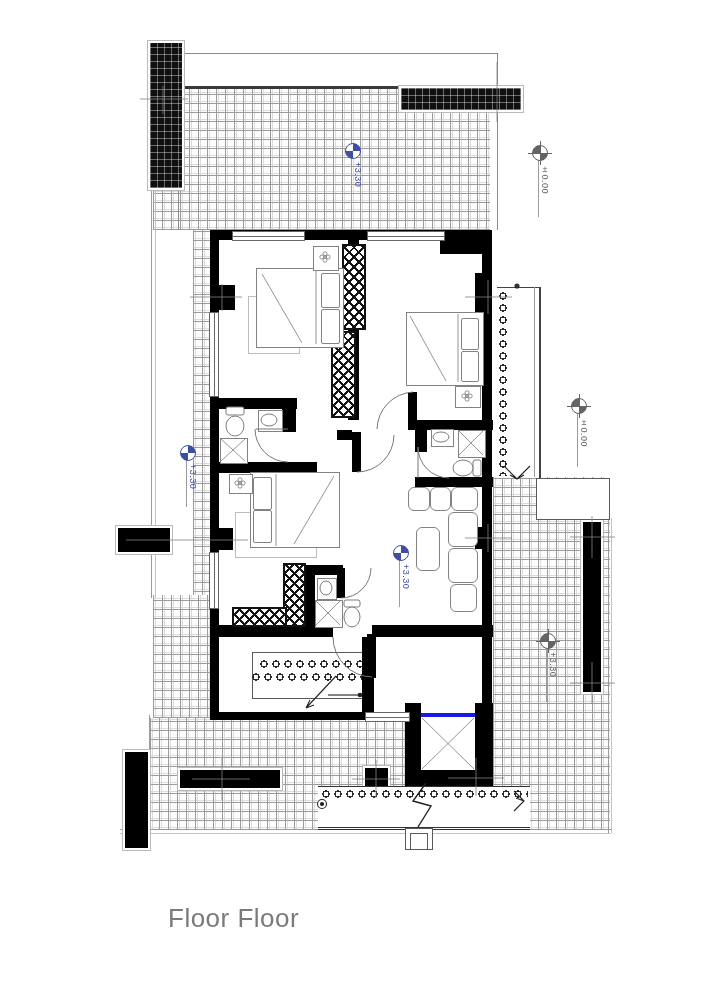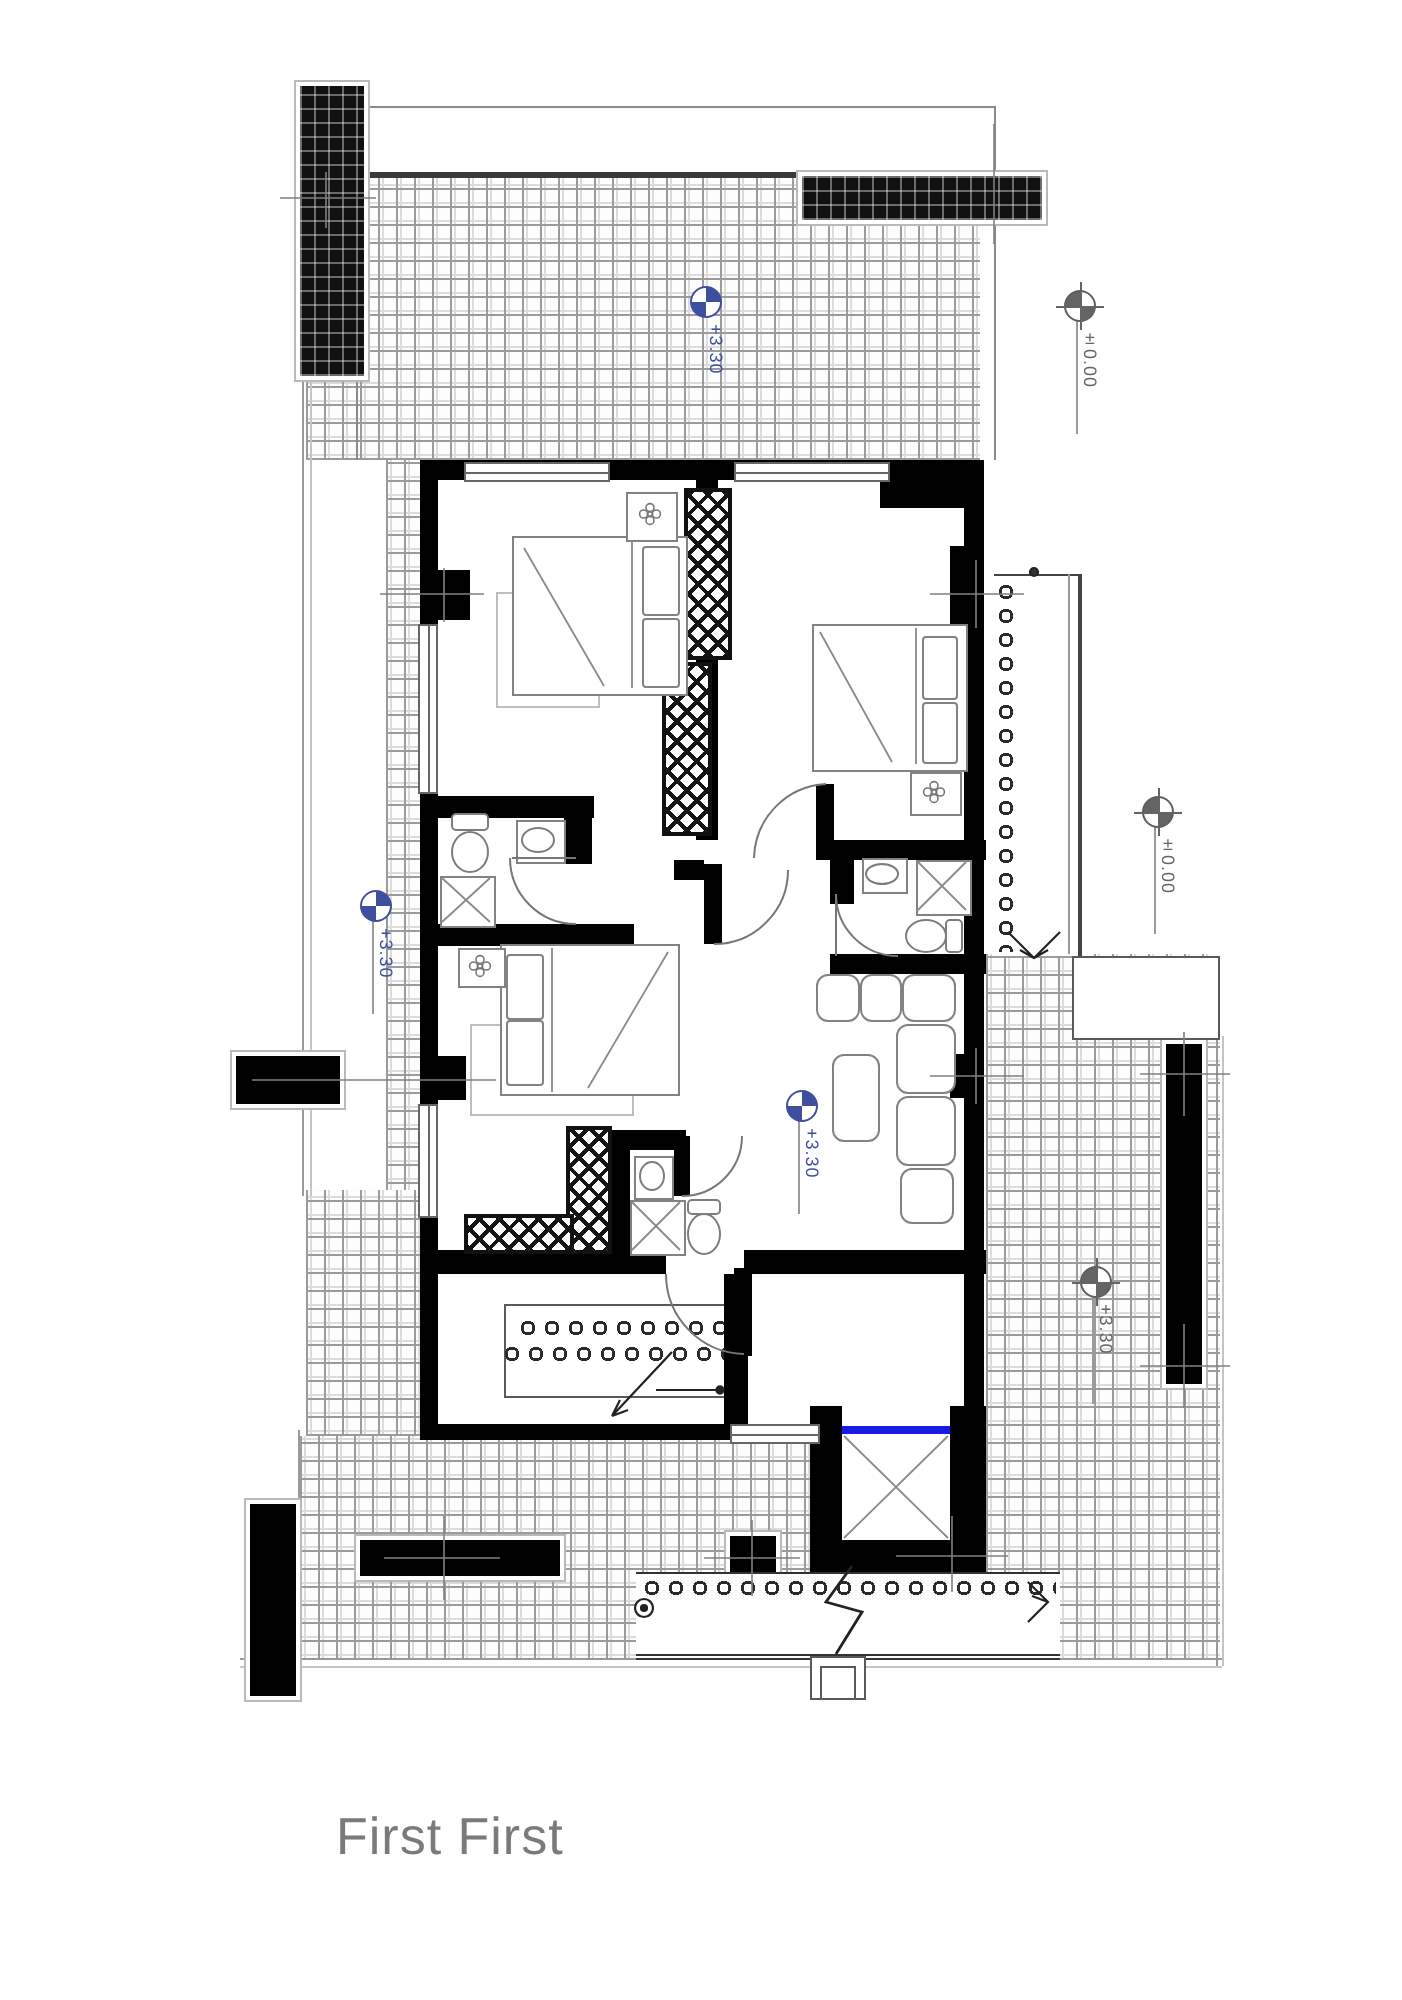--- a/index.html
+++ b/index.html
@@ -268,14 +268,14 @@
   <div class="mlabel blue" style="left:188px;top:464px">+3.30</div>
 
   <div class="marker marker-blue" style="left:393px;top:545px"></div>
   <div class="mstem" style="left:399px;top:559px;height:48px"></div>
   <div class="mlabel blue" style="left:401px;top:564px">+3.30</div>
 
   <div class="marker marker-gray" style="left:540px;top:633px"></div>
   <div class="mstem" style="left:546px;top:647px;height:55px"></div>
   <div class="mlabel gray" style="left:548px;top:652px">+3.30</div>
 
-  <div id="title">First First</div>
+  <div id="title">Floor Floor</div>
 </div>
 
 </body></html>

